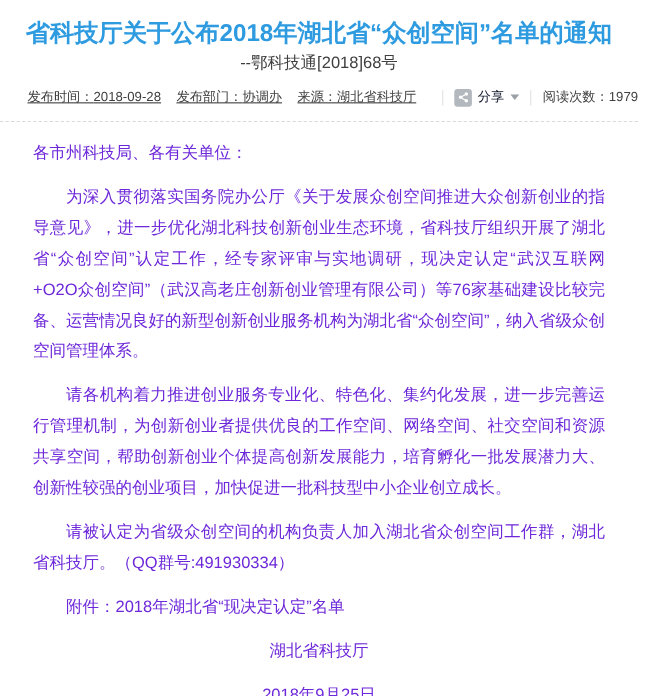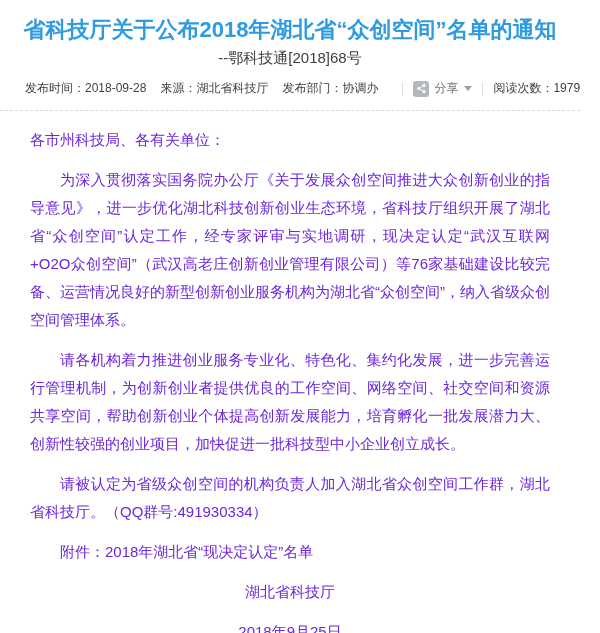--- a/index.html
+++ b/index.html
@@ -35,28 +35,28 @@
     padding: 0 25px 13px 25px;
     border-bottom: 1px dashed #d9d9d9;
     display: flex;
     align-items: center;
     font-size: 12px;
     line-height: 17px;
     color: #3f3f3f;
     white-space: nowrap;
   }
   .meta-left { display: flex; align-items: center; }
-  .meta-item { margin-right: 14px; }
+  .meta-item { margin-right: 14px; text-decoration: underline; }
   .meta-right { margin-left: auto; display: flex; align-items: center; }
   .vdiv { width: 1px; height: 14px; background: #e0e0e0; margin: 0 10px; }
   .share {
     display: inline-flex;
     align-items: center;
     cursor: pointer;
-    color: #737373;
+    color: #0f172a;
   }
   .share-icon {
     display: inline-flex;
     align-items: center;
     justify-content: center;
     width: 16px;
     height: 16px;
     border-radius: 3px;
     background: #b2b8bd;
     margin-right: 5px;
@@ -87,22 +87,22 @@
 
 <div class="page">
 
   <h1 class="title">省科技厅关于公布2018年湖北省“众创空间”名单的通知</h1>
 
   <div class="doc-number">--鄂科技通[2018]68号</div>
 
   <div class="meta-row">
     <div class="meta-left">
       <span class="meta-item"><span>发布时间：</span><span>2018-09-28</span></span>
+      <span class="meta-item"><span>发布部门：</span><span>协调办</span></span>
       <span class="meta-item"><span>来源：</span><span>湖北省科技厅</span></span>
-      <span class="meta-item"><span>发布部门：</span><span>协调办</span></span>
     </div>
     <div class="meta-right">
       <span class="vdiv"></span>
       <span class="share">
         <span class="share-icon">
           <svg width="11" height="11" viewBox="0 0 16 16" aria-hidden="true">
             <g fill="#ffffff">
               <circle cx="11.5" cy="3.5" r="2.3"></circle>
               <circle cx="4" cy="8" r="2.3"></circle>
               <circle cx="11.5" cy="12.5" r="2.3"></circle>

